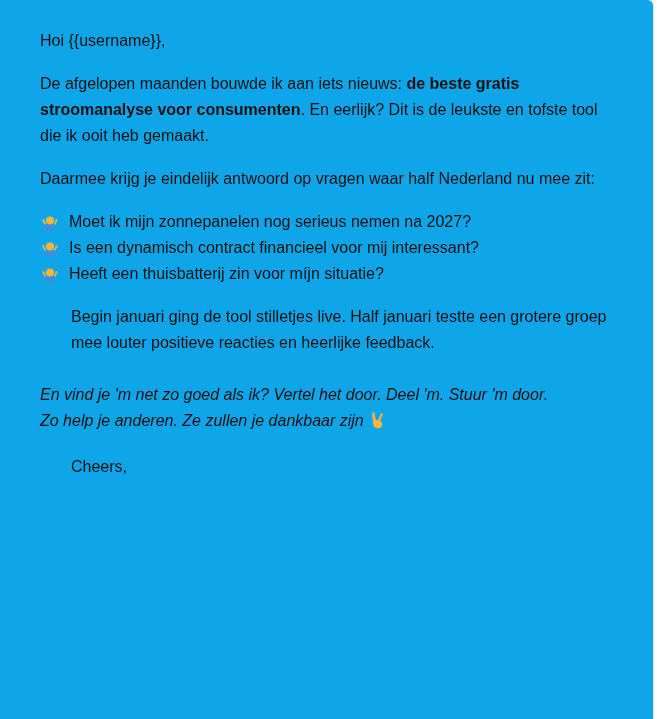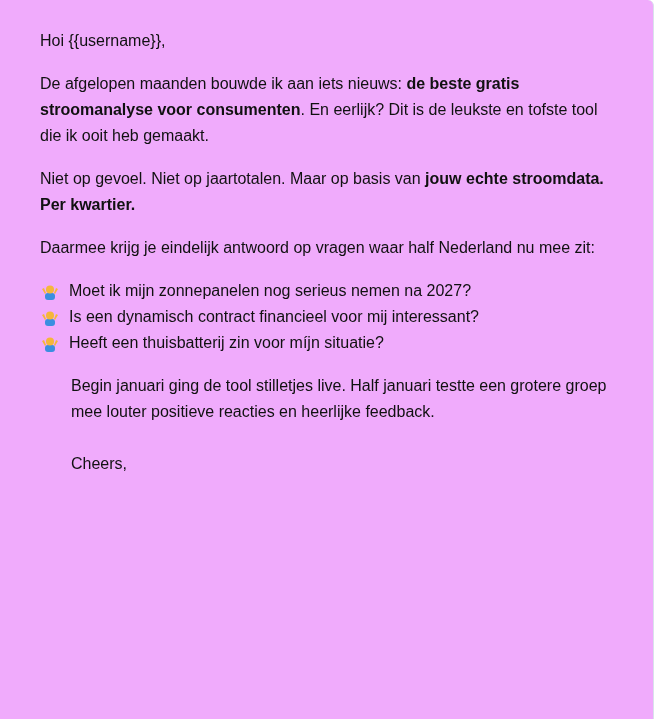--- a/index.html
+++ b/index.html
@@ -14,21 +14,21 @@
       position: relative;
       font-family: "Liberation Sans", sans-serif;
       color: #111111;
     }
     .frame {
       position: absolute;
       left: 0;
       top: 0;
       width: 654px;
       height: 719px;
-      background: #f0abfc;
+      background: #0ea5e9;
       border-right: 1px solid #d9e2ec;
       border-top-right-radius: 6px;
       box-sizing: border-box;
     }
     .email-body {
       position: absolute;
       left: 40px;
       top: 28px;
       width: 580px;
       font-size: 16px;
@@ -81,23 +81,20 @@
 
 <div class="frame">
   <div class="email-body">
 
     <p>Hoi {{username}},</p>
 
     <p>
       <span>De afgelopen maanden bouwde ik aan iets nieuws: </span><b>de beste gratis stroomanalyse voor consumenten</b><span>. En eerlijk? Dit is de leukste en tofste tool die ik ooit heb gemaakt.</span>
     </p>
 
-    <p>
-      <span>Niet op gevoel. Niet op jaartotalen. Maar op basis van </span><b>jouw echte stroomdata. Per kwartier.</b>
-    </p>
 
     <p>Daarmee krijg je eindelijk antwoord op vragen waar half Nederland nu mee zit:</p>
 
     <ul>
       <li>
         <span class="emoji">
           <svg width="18" height="17" viewBox="0 0 18 17">
             <rect x="4" y="10" width="10" height="7" rx="3" fill="#3b8ee0"></rect>
             <circle cx="9" cy="6.5" r="4" fill="#f5b63a"></circle>
             <path d="M1 6 L4 11 L5 10 L3 5 Z" fill="#f5b63a"></path>
@@ -126,17 +123,23 @@
             <path d="M17 6 L14 11 L13 10 L15 5 Z" fill="#f5b63a"></path>
           </svg>
         </span>
         <span>Heeft een thuisbatterij zin voor míjn situatie?</span>
       </li>
     </ul>
 
     <p class="tight">Begin januari ging de tool stilletjes live. Half januari testte een grotere groep mee louter positieve reacties en heerlijke feedback.</p>
     <div class="spacer"></div>
 
+    <p class="italic">
+      <span>En vind je 'm net zo goed als ik? Vertel het door. Deel 'm. Stuur 'm door.</span><br>
+      <span>Zo help je anderen. Ze zullen je dankbaar zijn</span><span class="inline-emoji"><svg width="16" height="18" viewBox="0 0 16 18">
+          <path d="M4 1 L6 9 L8 9 L11 2 L13 3 L10 10 Q13 11 12 15 Q10 18 6 17 Q3 16 3 12 L2 2 Z" fill="#f5b63a"></path>
+        </svg></span>
+    </p>
 
     <p class="tight">Cheers,</p>
 
   </div>
 </div>
 
 </body></html>

